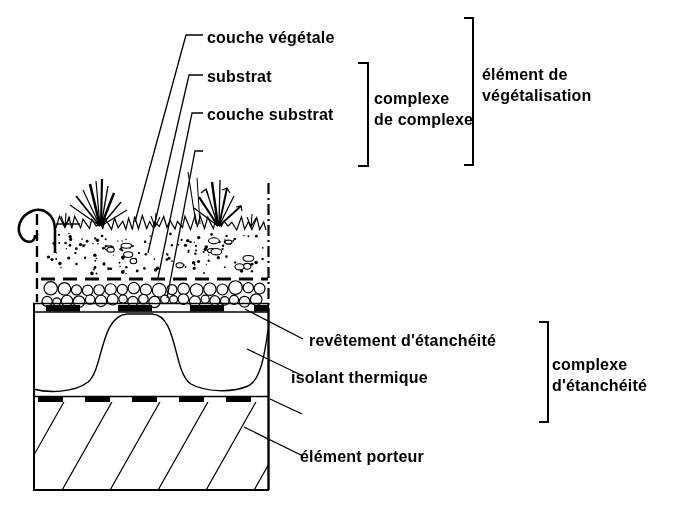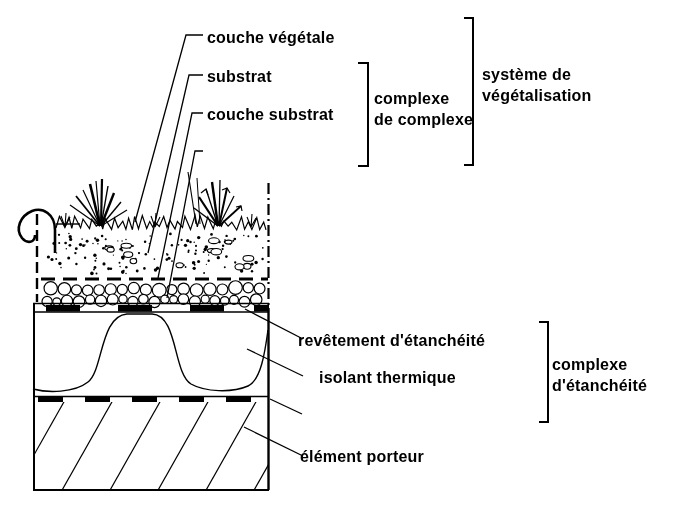--- a/index.html
+++ b/index.html
@@ -336,24 +336,24 @@
 
   <div class="lbl" style="left:207px;top:27px">couche végétale</div>
   <div class="lbl" style="left:207px;top:66px">substrat</div>
   <div class="lbl" style="left:207px;top:104px">couche substrat</div>
 
   <div class="lbl" style="left:374px;top:88px">
     <span>complexe</span>
     <span>de complexe</span>
   </div>
   <div class="lbl" style="left:482px;top:64px">
-    <span>système de</span>
+    <span>élément de</span>
     <span>végétalisation</span>
   </div>
   <div class="lbl" style="left:552px;top:354px">
     <span>complexe</span>
     <span>d'étanchéité</span>
   </div>
 
-  <div class="lbl" style="left:298px;top:330px">revêtement d'étanchéité</div>
-  <div class="lbl" style="left:319px;top:367px">isolant thermique</div>
+  <div class="lbl" style="left:309px;top:330px">revêtement d'étanchéité</div>
+  <div class="lbl" style="left:291px;top:367px">isolant thermique</div>
   <div class="lbl" style="left:300px;top:446px">élément porteur</div>
 </div>
 
 </body></html>

